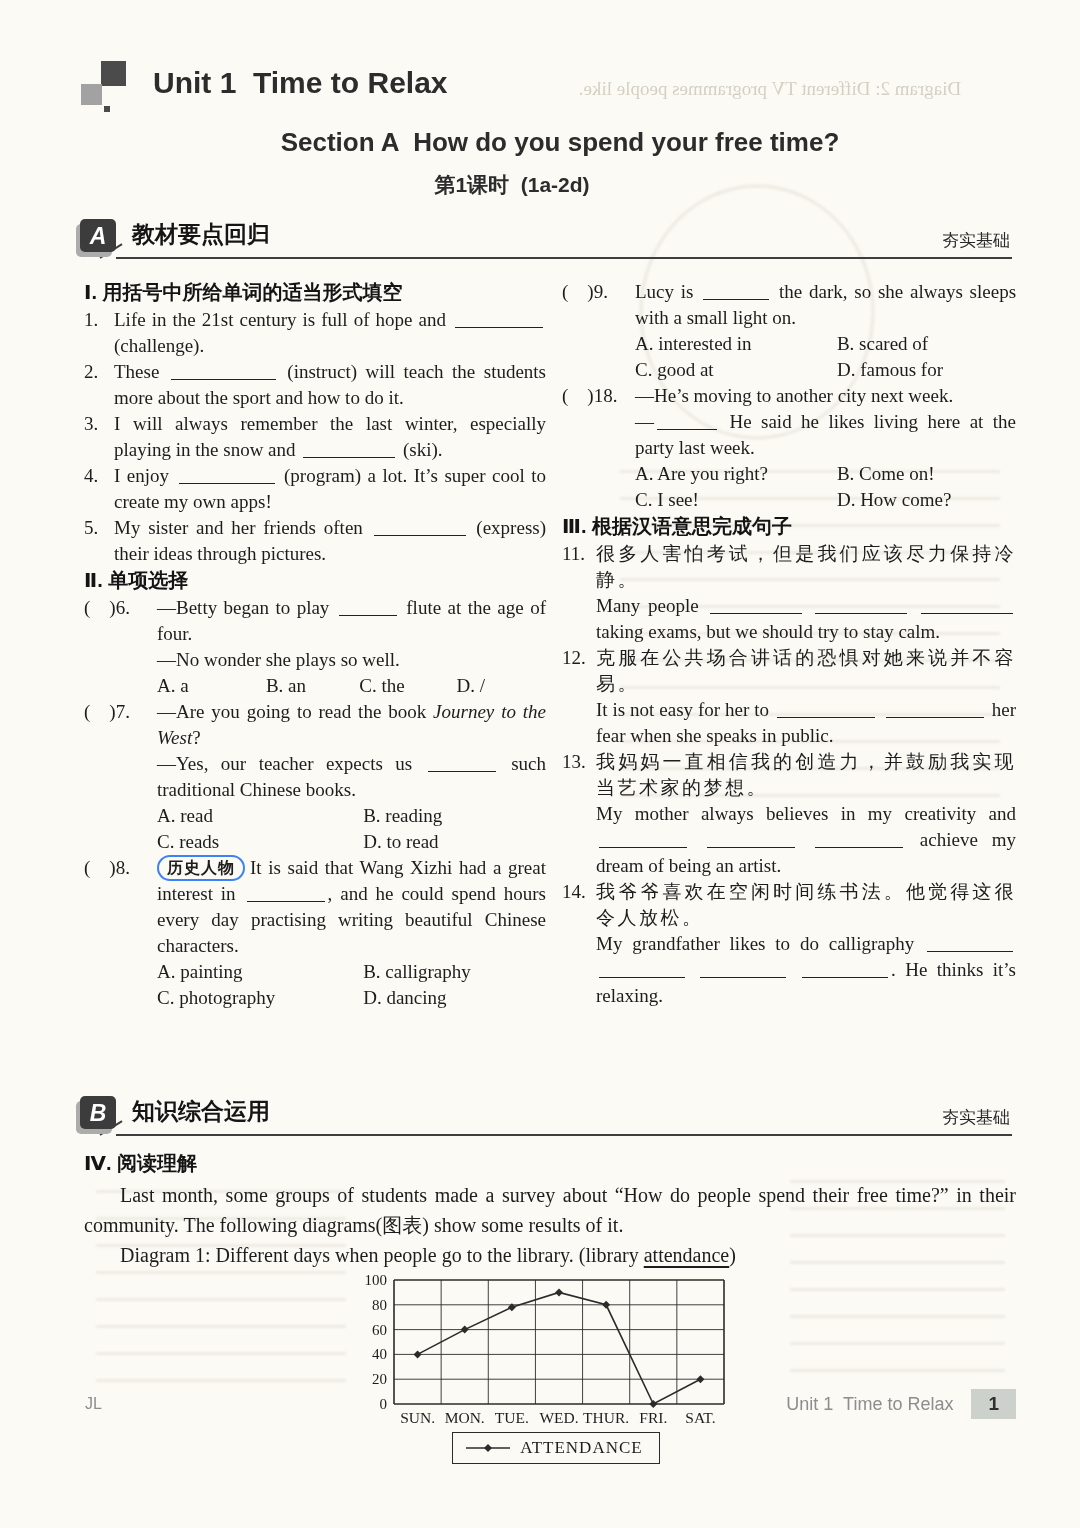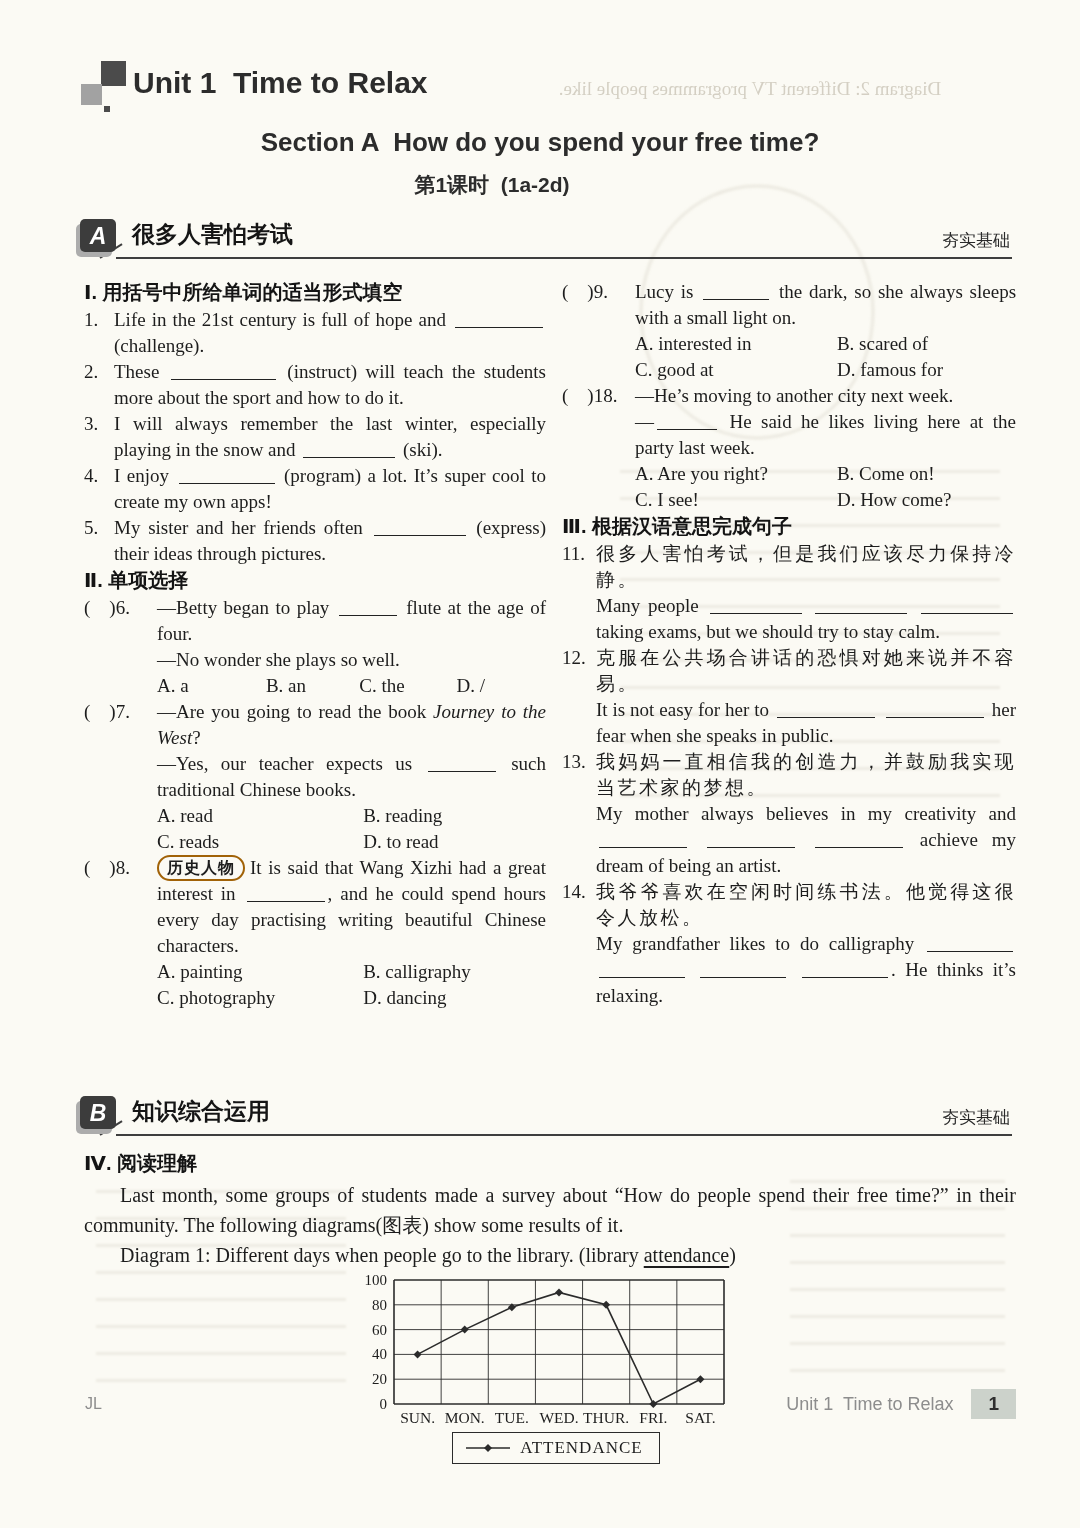--- a/index.html
+++ b/index.html
@@ -2,21 +2,21 @@
 <html><head>
 <meta charset="utf-8">
 <style>
   html,body{margin:0;padding:0;}
   body{
     width:1080px;height:1528px;position:relative;overflow:hidden;
     background:#fbfaf4;color:#1d1d1d;
     font-family:"Liberation Serif","DejaVu Serif",serif;
     font-size:19px;line-height:26px;
   }
-  .ws-pre{white-space:pre;}
+  .ws-pre{white-space:pre;margin-left:20px;}
   
   .ghost-line{position:absolute;top:76px;left:470px;width:560px;text-align:center;
     transform:scaleX(-1);font-size:19px;color:#968c76;opacity:.38;filter:blur(.7px);}
   .ghost-circle{position:absolute;top:185px;left:640px;width:230px;height:250px;
     border:2px solid rgba(150,140,115,.22);border-radius:50%;filter:blur(1.6px);}
   .smudge{position:absolute;filter:blur(1.3px);pointer-events:none;
     background:repeating-linear-gradient(180deg,rgba(150,140,118,.13) 0 3px,transparent 3px 27px);}
   .sm1{left:620px;top:470px;width:380px;height:330px;}
   .sm2{left:96px;top:1190px;width:250px;height:210px;}
   .sm3{left:790px;top:1180px;width:215px;height:200px;}
@@ -63,21 +63,21 @@
   .opts-2col .opt{width:53%;}
   .opts-2col .opt:nth-child(even){width:47%;}
   .opts-row .opt:nth-child(1){width:28%;}
   .opts-row .opt:nth-child(2){width:24%;}
   .opts-row .opt:nth-child(3){width:25%;}
   .opts-row .opt:nth-child(4){width:23%;}
   .blank{display:inline-block;border-bottom:1.4px solid #222;height:14px;vertical-align:-2px;margin:0 3px;}
   .b58{width:58px}.b60{width:60px}.b66{width:66px}.b68{width:68px}.b78{width:78px}
   .b86{width:86px}.b88{width:88px}.b92{width:92px}.b96{width:96px}.b98{width:98px}.b105{width:105px}
   .booktitle{font-style:italic;}
-  .pill{display:inline-block;border:2px solid #a16207;border-radius:14px;padding:0 8px;
+  .pill{display:inline-block;border:2px solid #3b82f6;border-radius:14px;padding:0 8px;
     font-family:"Liberation Sans","DejaVu Sans",sans-serif;font-weight:bold;font-size:16px;
     line-height:22px;vertical-align:1px;margin-right:5px;letter-spacing:1px;}
   .uline{text-decoration:underline;text-underline-offset:4px;}
   
   .b-block{position:absolute;left:84px;top:1150px;width:932px;}
   .b-block .exheading{margin-bottom:4px;}
   .passage{text-align:justify;text-indent:36px;font-size:20px;line-height:30px;}
   .caption{text-indent:36px;font-size:20px;line-height:30px;}
   
   .chart{margin:4px 0 0 272px;width:400px;}
@@ -104,21 +104,21 @@
 
 <div class="logo-sq sq1"></div>
 <div class="logo-sq sq2"></div>
 <div class="logo-sq sq3"></div>
 <div class="unit-title ws-pre">Unit 1  Time to Relax</div>
 <div class="section-title ws-pre">Section A  How do you spend your free time?</div>
 <div class="lesson ws-pre">第1课时  (1a-2d)</div>
 
 <div class="secbar bar-a">
   <div class="badge">A</div>
-  <div class="sectitle">很多人害怕考试</div>
+  <div class="sectitle">教材要点回归</div>
   <div class="sectag">夯实基础</div>
   <div class="secdiag"></div>
   <div class="secline"></div>
 </div>
 
 <div class="cols">
 
   <div class="col-left">
     <div class="exheading">Ⅰ. 用括号中所给单词的适当形式填空</div>
 

